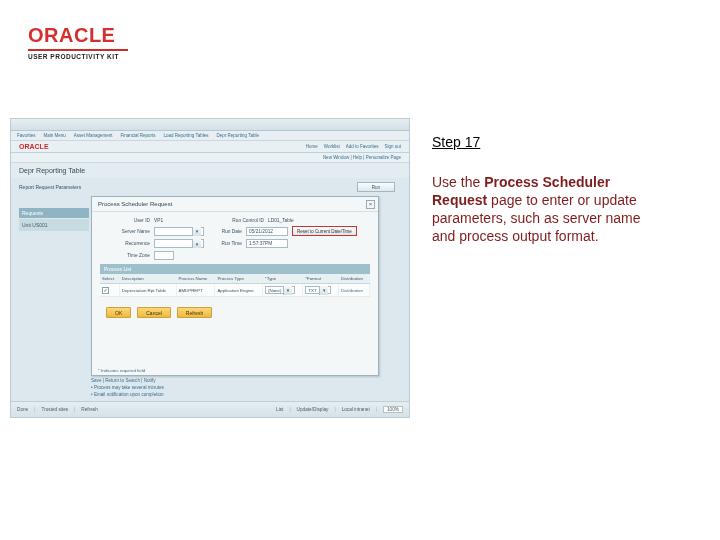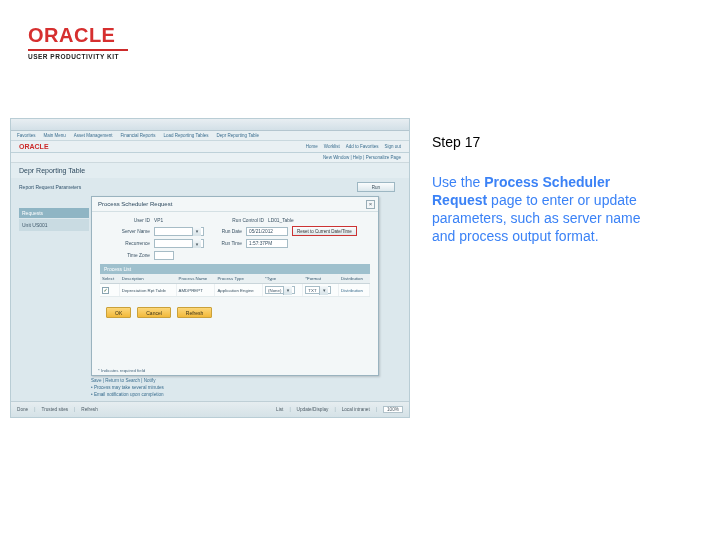--- a/index.html
+++ b/index.html
@@ -47,22 +47,22 @@
   .act-btn { background:linear-gradient(#fcd77a,#f2b93a); border:1px solid #caa13a; padding:0 8px; height:11px; font-size:5px; color:#3a3016; display:inline-flex;align-items:center; border-radius:1px;}
   .footnote { position:absolute; bottom:2px; left:6px; font-size:4.4px; color:#4a6a80;}
 
   .footer-bar { position:absolute; left:0; bottom:0; width:100%; height:16px; background:linear-gradient(#e6edf0,#d5e2e7); border-top:1px solid #bfcfd6; display:flex; align-items:center; justify-content:space-between; padding:0 6px; font-size:4.7px; color:#4c5b65;}
   .footer-left, .footer-right { display:flex; gap:6px; align-items:center;}
   .pipe { color:#97aeb8; }
   .zoom-box { border:1px solid #b1c2ca; background:#fff; padding:0 3px;}
 
   .after-dialog { position:absolute; left:80px; top:200px; width:288px; font-size:4.6px; color:#3b6e8f; line-height:1.5;}
 
-  .step { position: absolute; left: 432px; top: 134px; font-size: 14px; color: #000; }
-  .desc { position: absolute; left: 432px; top: 174px; width: 234px; font-size: 14px; line-height: 1.28; color: #3b82f6; }
+  .step { position: absolute; left: 432px; top: 134px; font-size: 14px; color: #000; text-decoration: underline; }
+  .desc { position: absolute; left: 432px; top: 174px; width: 234px; font-size: 14px; line-height: 1.28; color: #7f1d1d; }
   .desc strong { font-weight: 700; }
 </style>
 </head>
 <body>
 
 <div class="slide">
 
   <div class="logo-area">
     <div class="oracle-logo">ORACLE</div>
     <div class="oracle-rule"></div>

